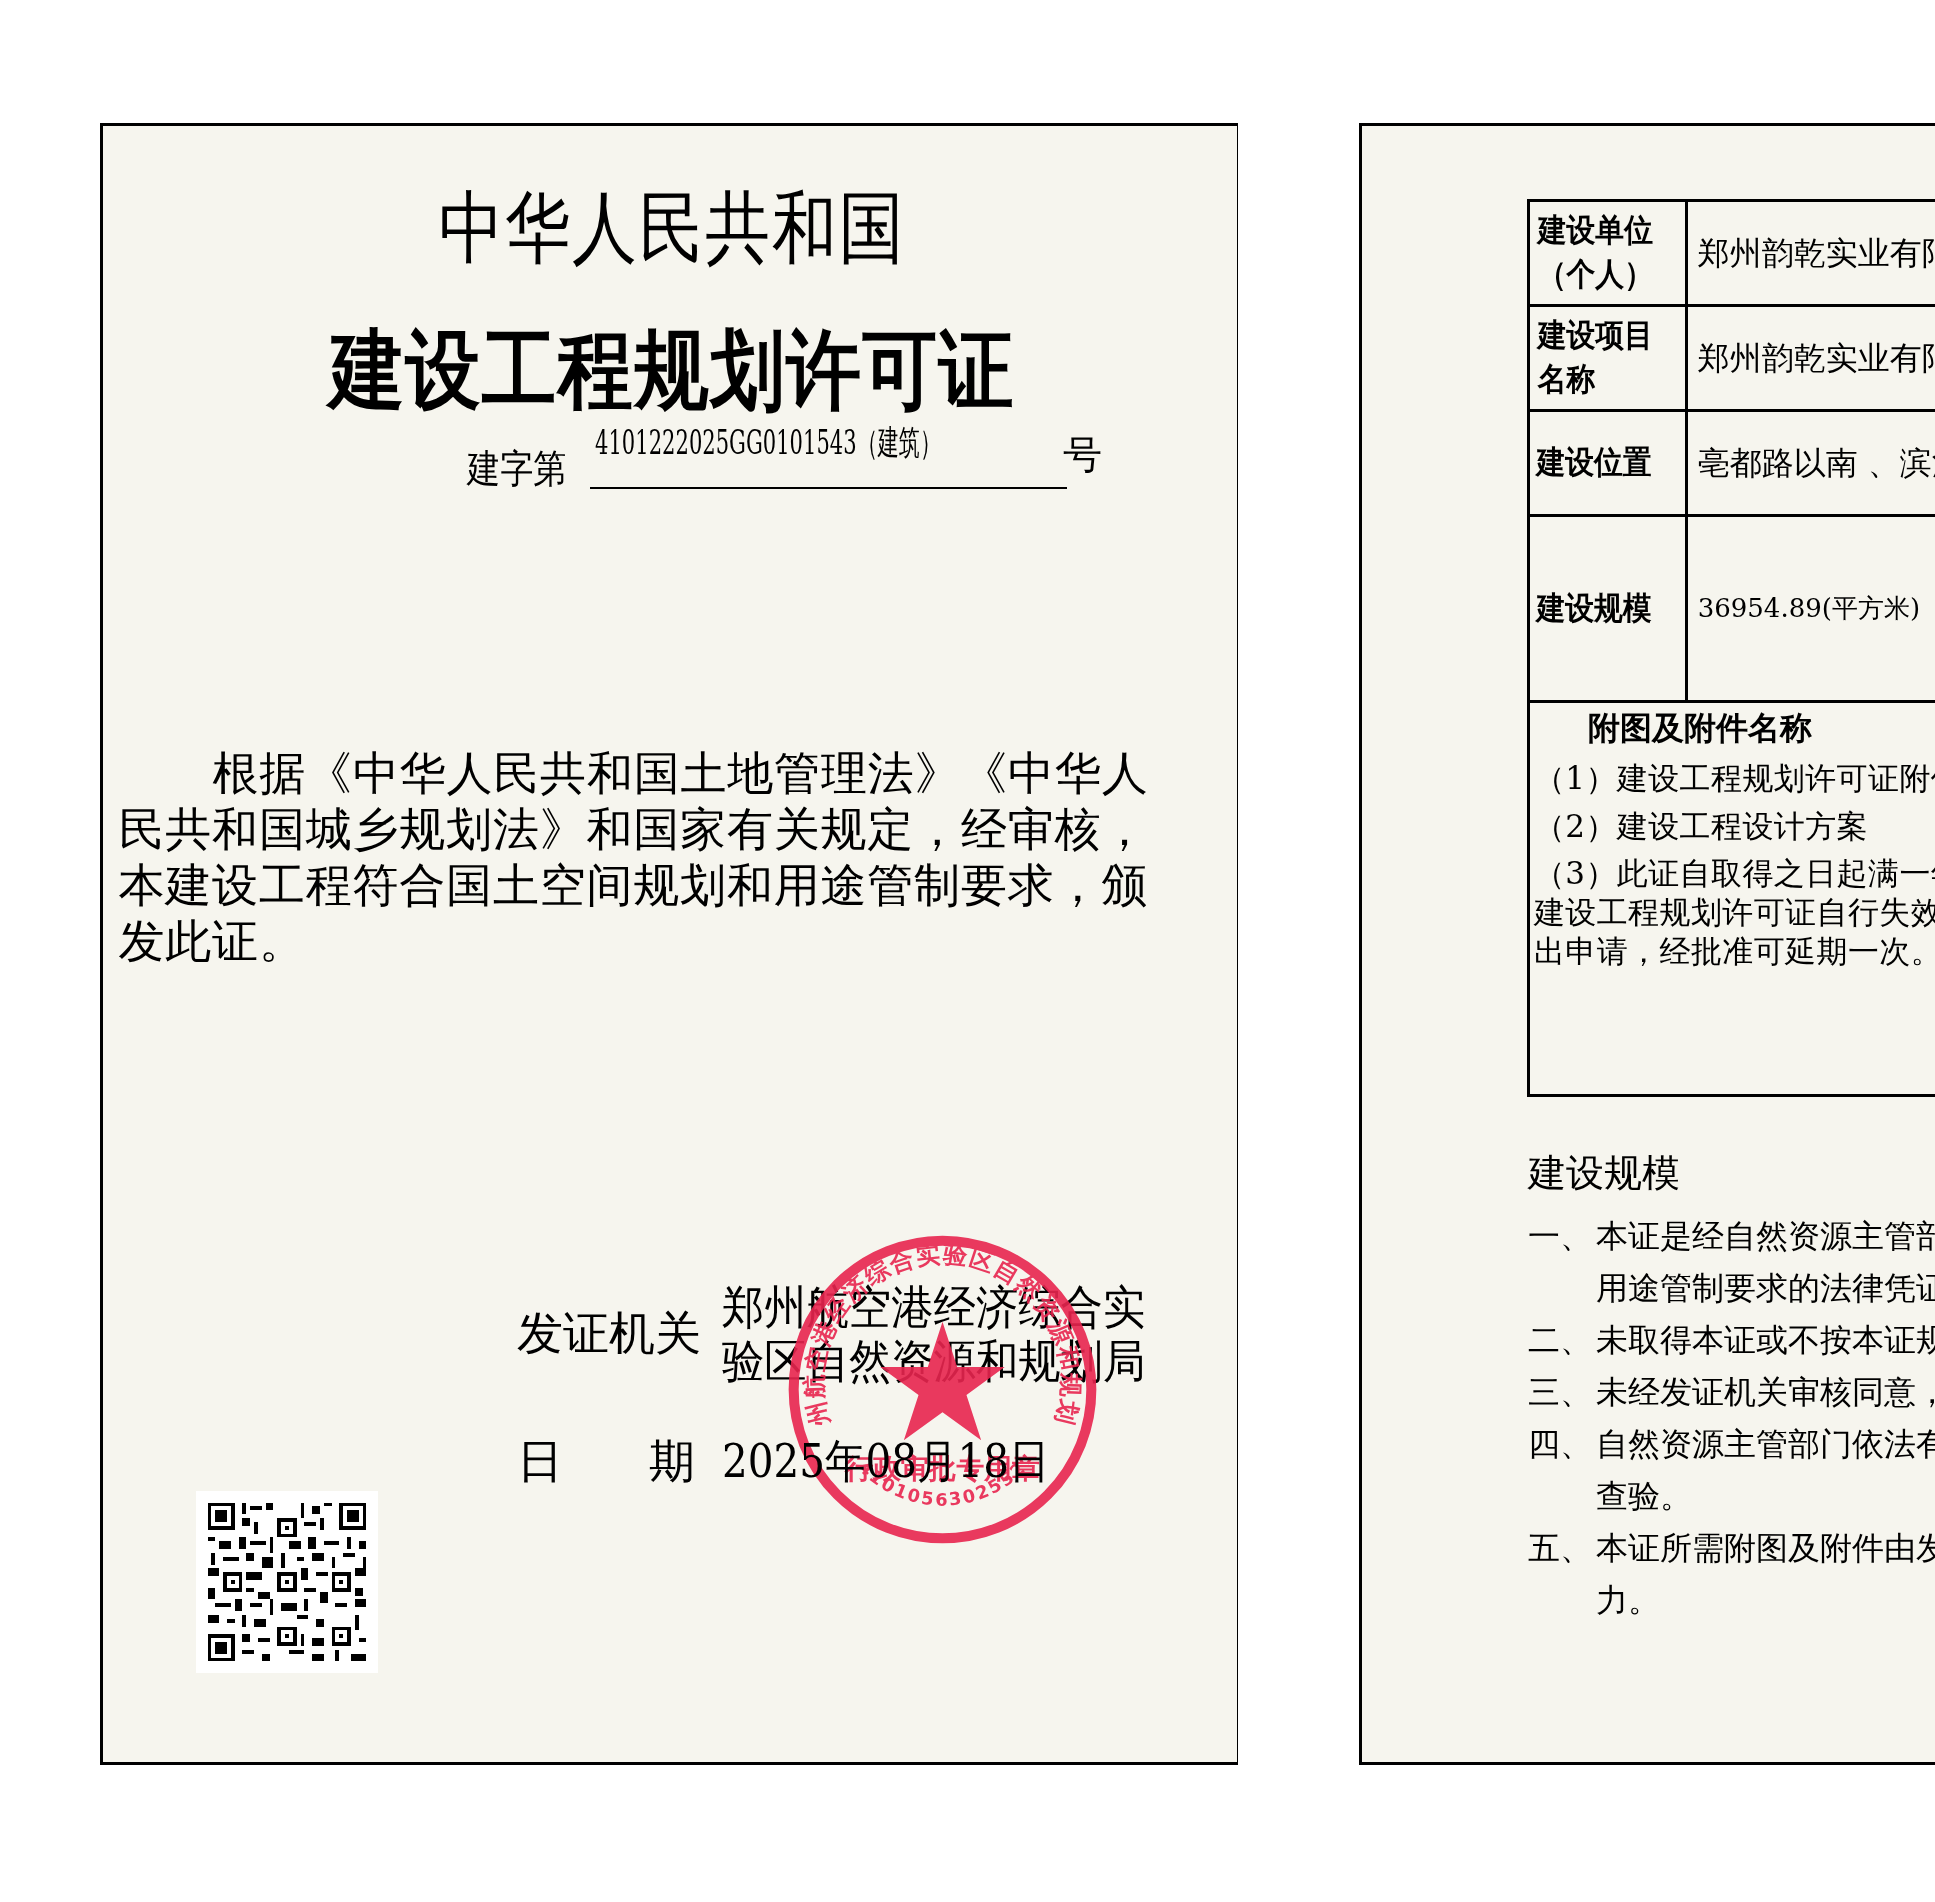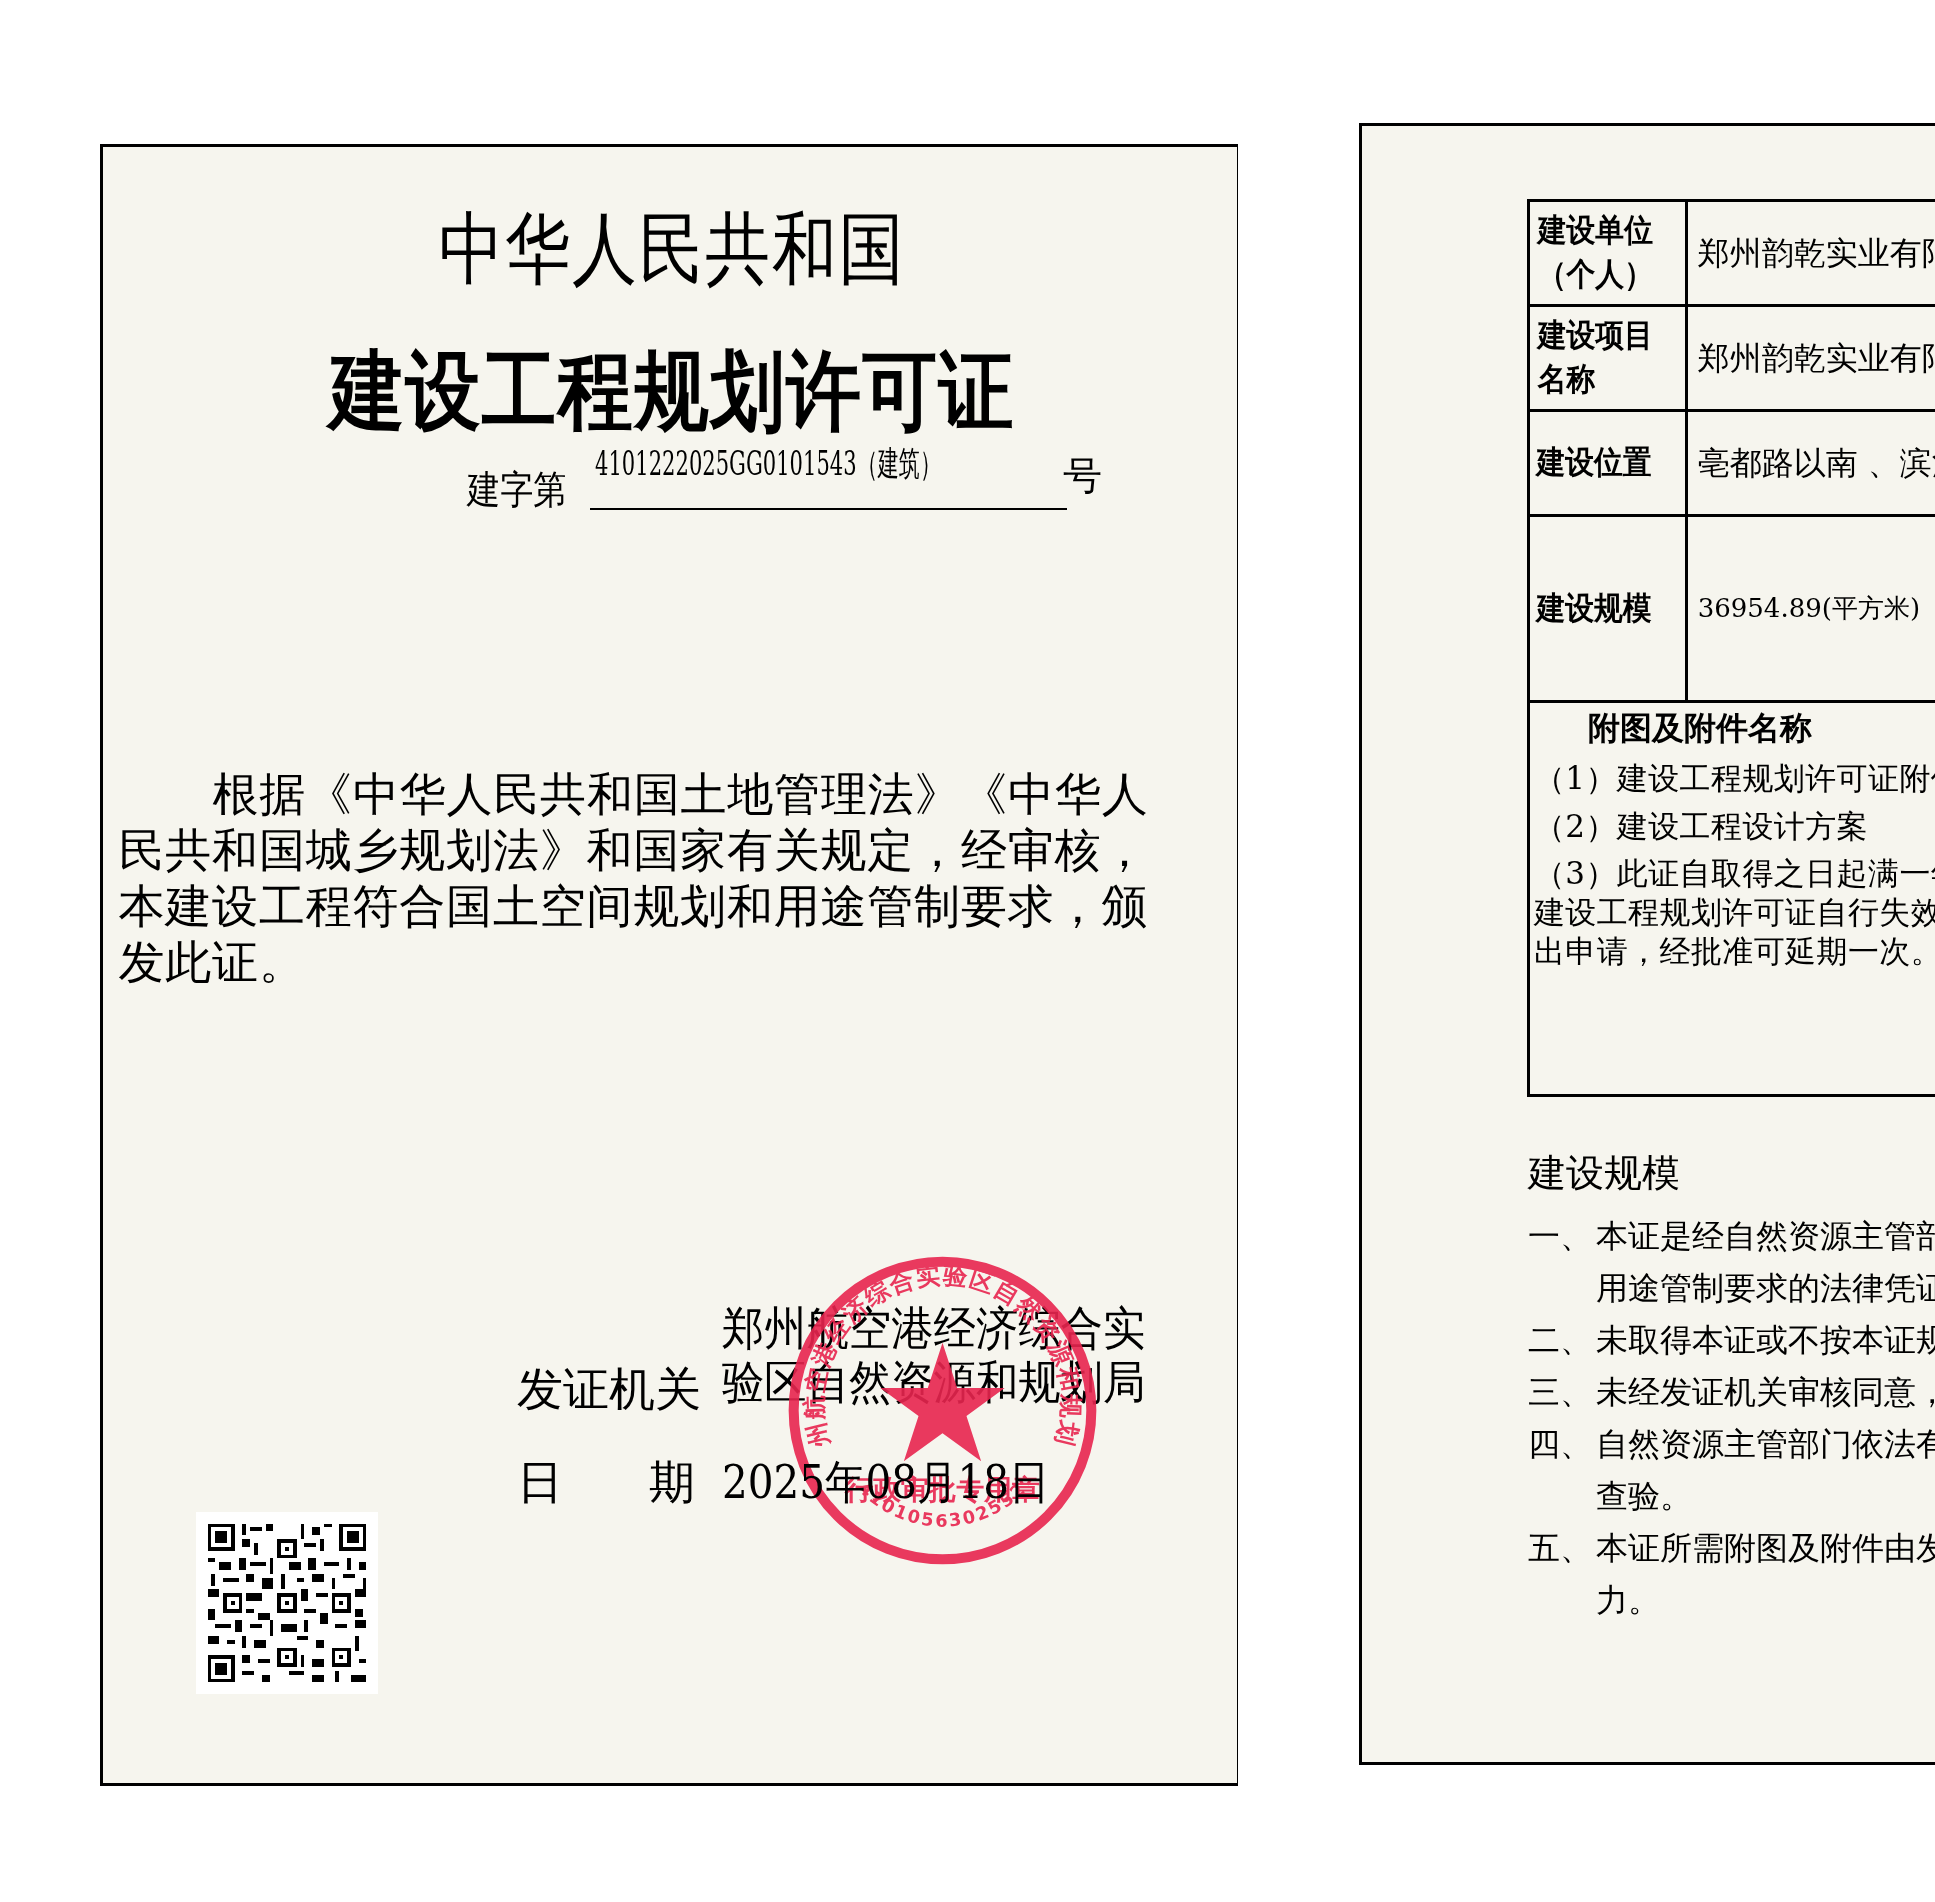--- a/index.html
+++ b/index.html
@@ -1,38 +1,38 @@
 <!DOCTYPE html>
 <html style="font-size:6.2px"><head>
 <meta charset="utf-8">
 <style>
   html, body { margin:0; padding:0; }
   body { width:2705px; height:1902px; background:#ffffff; position:relative; overflow:hidden;
          font-family: "DejaVu Serif", serif; color:#000; }
   .panel { position:absolute; background:#f6f5ee; box-sizing:border-box;
            border-top:3.5px solid #000; border-left:3.5px solid #000; border-bottom:3.5px solid #000; border-right:1.9px solid #000; }
-  #left-panel { left:100px; top:123px; width:1138px; height:1642px;margin-top:21px; }
+  #left-panel { left:100px; top:123px; width:1138px; height:1642px; }
   #right-panel { left:1359px; top:123px; width:1279px; height:1642px; }
 
   .abs { position:absolute; white-space:nowrap; }
   .sans { font-family: "DejaVu Sans", sans-serif; }
   .serif { font-family: "DejaVu Serif", serif; }
 
   
   .title-country { left:0; width:1138px; top:50px; text-align:center; font-size:79px; letter-spacing:2.3px; transform:scaleX(0.82); }
   .title-permit { left:0; width:1138px; top:186px; text-align:center; font-size:87px; font-weight:bold; letter-spacing:1.5px; transform:scaleX(0.86); }
   .permit-prefix { left:364px; top:316px; font-size:39px; transform-origin:left top; transform:scaleX(0.85); }
   .permit-number { left:492px; top:294px; font-size:34px; transform-origin:left top; transform:scaleX(0.62); }
   .permit-suffix { left:960px; top:302px; font-size:39px; }
   .permit-underline { left:487px; top:361px; width:477px; height:2.3px; background:#000; }
 
   .body-text { left:15.5px; top:619px; width:1038px; font-size:46px; line-height:56px; white-space:normal;
                text-indent:94px; letter-spacing:0.8px; }
 
-  .issuer-label { left:414px; top:1212px; font-size:46px; }
+  .issuer-label { left:414px; top:1177px; font-size:46px; }
   .issuer-name { left:619px; top:1154px; width:503px; font-size:46px; line-height:54px; white-space:normal; transform-origin:left top; transform:scaleX(0.92); }
   .date-label-1 { left:414px; top:1305px; font-size:46px; }
   .date-label-2 { left:546px; top:1305px; font-size:46px; }
   .date-value { left:619px; top:1305px; font-size:46px; transform-origin:left top; transform:scaleX(0.88); }
 
   .stamp { left:681px; top:1105px; width:317px; height:317px; opacity:0.9; }
   .qr { left:93px; top:1365px; width:182px; height:182px; background:#fff; }
 
   
   .tbl { position:absolute; left:165px; top:73px; width:1030px; border-collapse:collapse; font-size:32px; }

